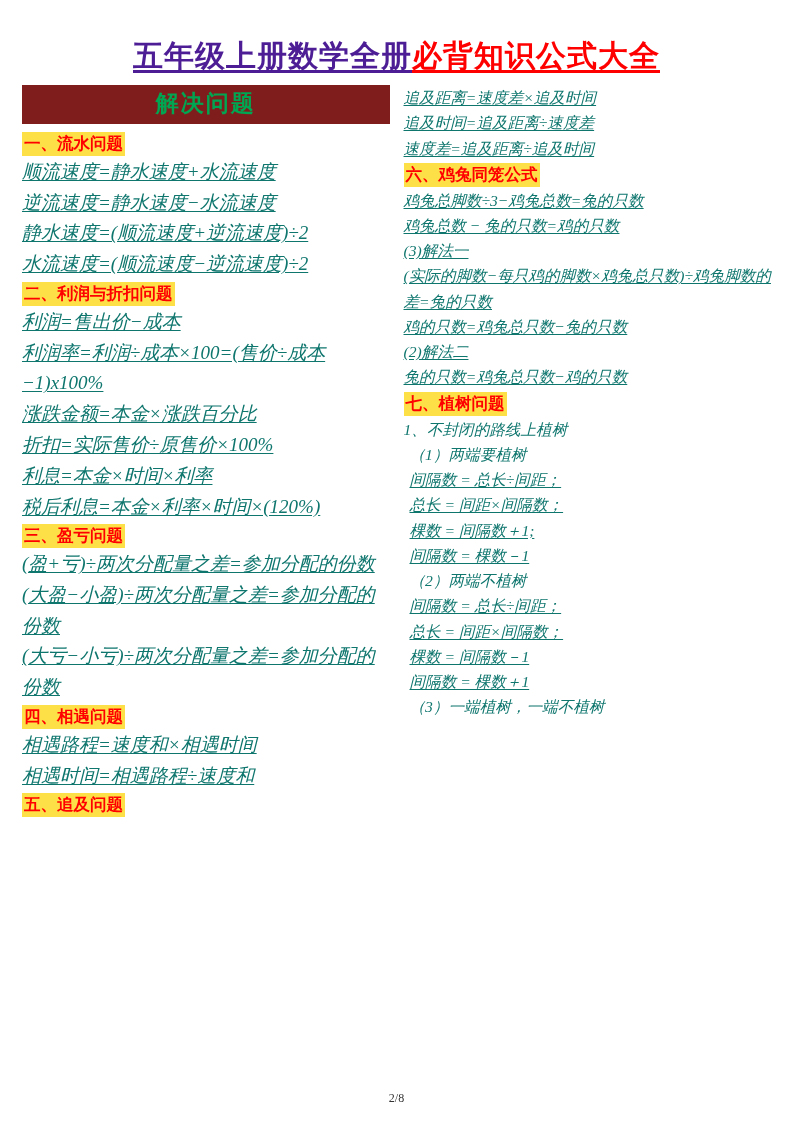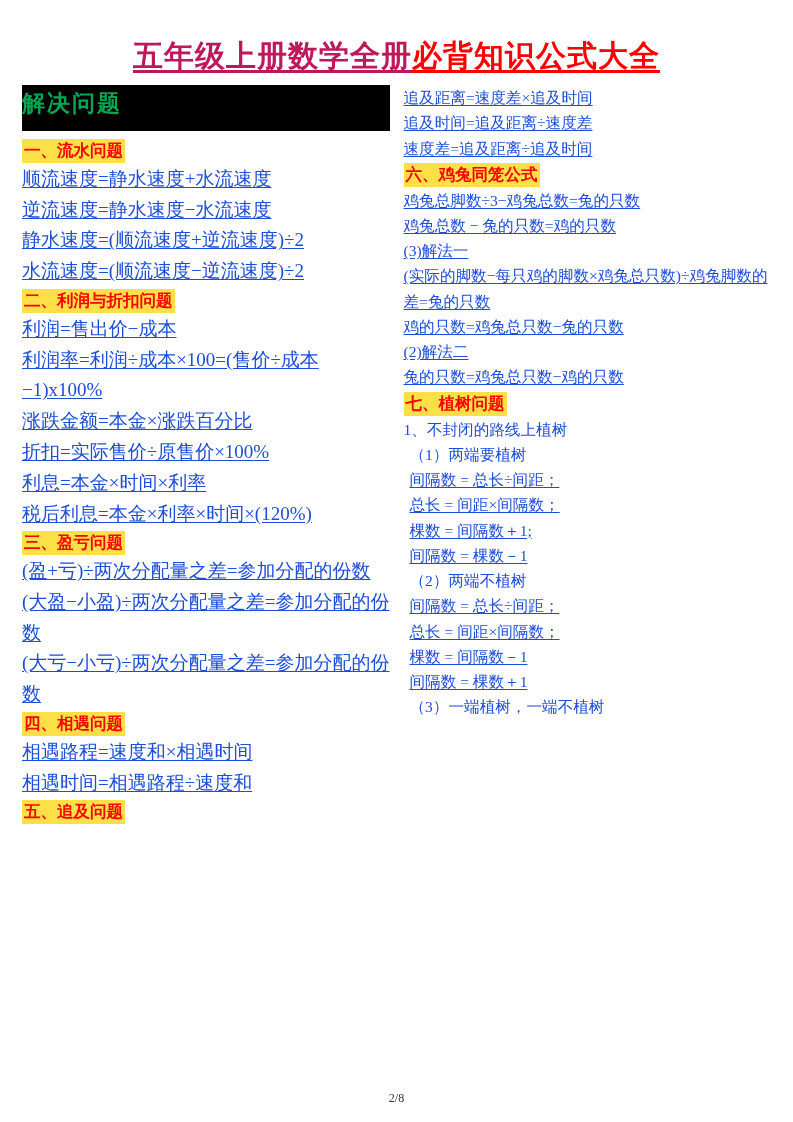--- a/index.html
+++ b/index.html
@@ -31,39 +31,40 @@
     white-space: nowrap;
   }
   .title-black, .title-red {
     font-family: "Liberation Serif", serif;
     font-weight: bold;
     font-size: 30px;
     letter-spacing: 1px;
     text-decoration: underline;
     text-underline-offset: 4px;
   }
-  .title-black { color: #be185d; }
+  .title-black { color: #4c1d95; }
   .title-red { color: #ff0000; }
 
   
   .cols {
     display: flex;
     gap: 14px;
     margin-top: 4px;
   }
   .col {
     width: 368px;
   }
   .col-left { }
   .col-right { }
 
   
   .banner {
-    background: #000000;
-    padding: 3px 0 12px 0;
+    background: #7f1d1d;
+    text-align: center;
+    padding: 3px 0 5px 0;
     margin-bottom: 6px;
   }
   .banner-text {
     color: #00a651;
     font-weight: bold;
     font-size: 23px;
     letter-spacing: 2px;
     font-family: "Liberation Serif", serif;
   }
 
@@ -76,24 +77,25 @@
     font-size: 16.5px;
     line-height: 1.45;
     padding: 0 2px;
     font-family: "Liberation Serif", serif;
     margin: 2px 0 1px 0;
   }
   .hl-wrap { line-height: 1.5; }
 
   
   .line {
-    color: #1d4ed8;
+    color: #0f766e;
     font-size: 16px;
     line-height: 1.62;
     font-family: "Liberation Serif", serif;
+    font-style: italic;
     text-decoration: underline;
     text-underline-offset: 2px;
     white-space: nowrap;
   }
   .line.wrapline {
     white-space: normal;
   }
   .line.plain {
     text-decoration: none;
   }

